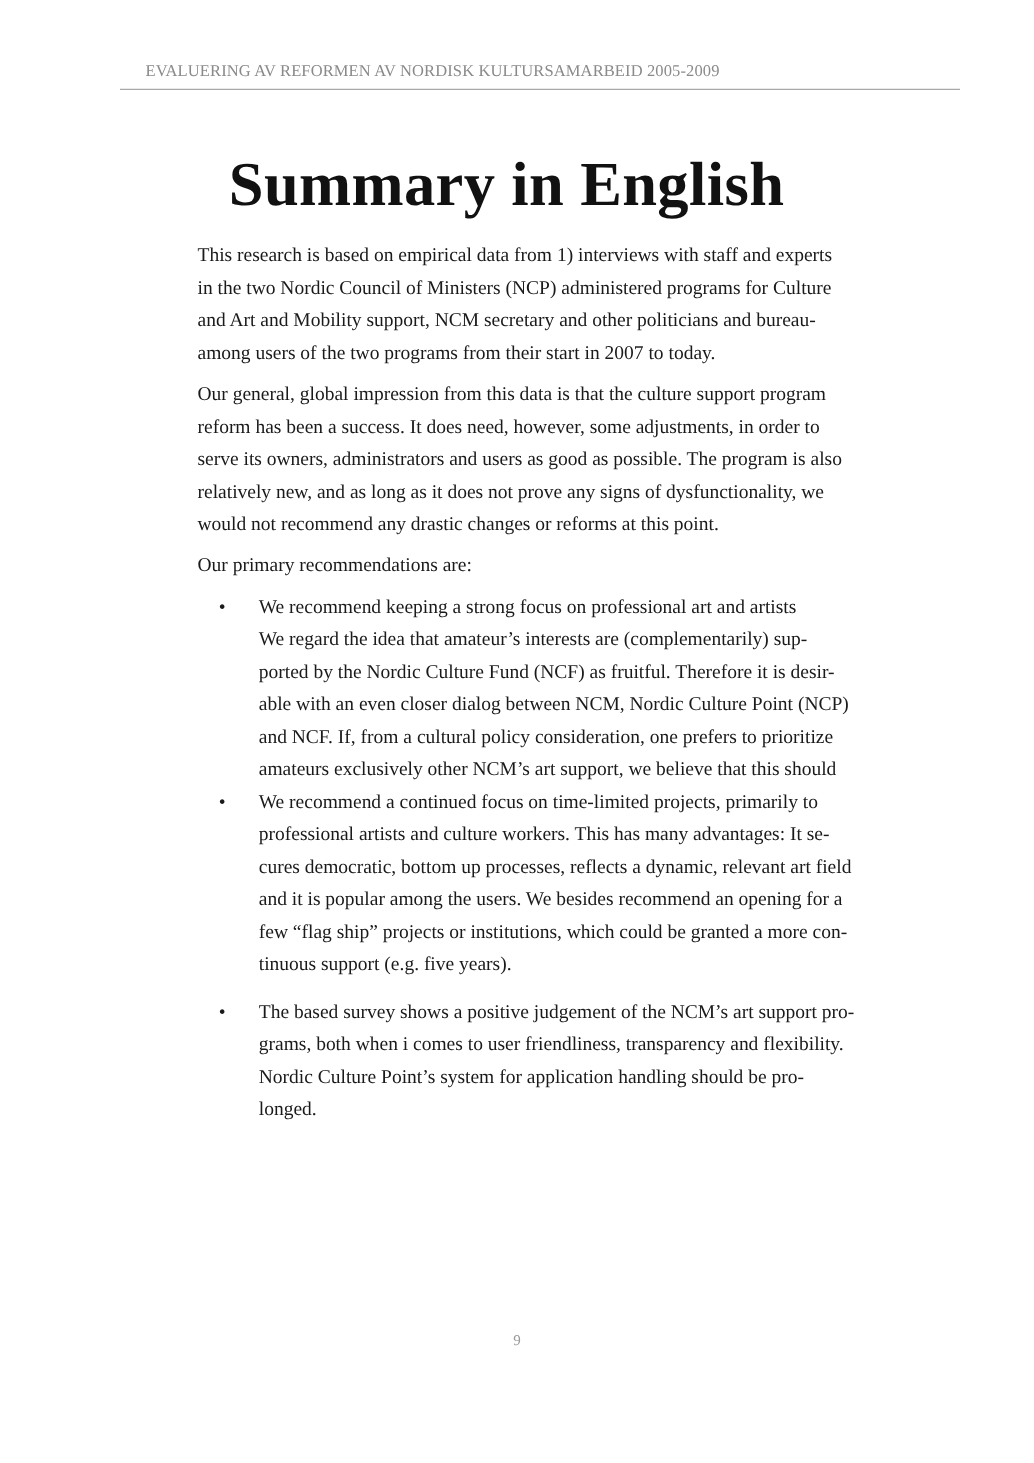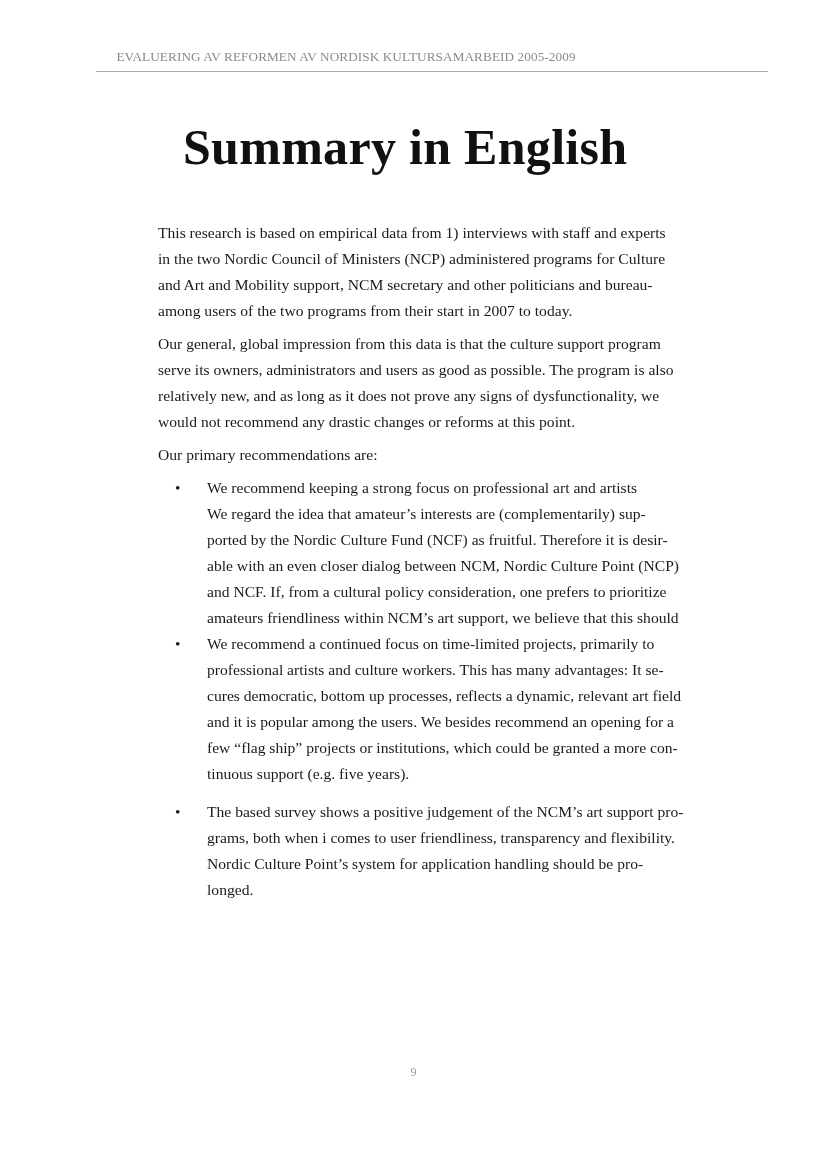--- a/index.html
+++ b/index.html
@@ -2,21 +2,21 @@
 <html><head>
   <meta charset="utf-8">
   <style>
     html, body { margin: 0; padding: 0; background: #ffffff; }
     body { width: 827px; height: 1170px; position: relative; overflow: hidden;
       font-family: "Liberation Serif", "DejaVu Serif", serif; color: #1a1a1a; }
     .running-header { position: absolute; top: 49px; left: 0; width: 692px; text-align: center;
       font-size: 13.2px; color: #8a8a8a; letter-spacing: 0.1px; }
     .header-rule { position: absolute; top: 71px; left: 96px; width: 672px; height: 0; border-top: 1.5px solid #a8a8a8; }
     .title { position: absolute; top: 118px; left: 183px; font-size: 50px; font-weight: bold; margin: 0; color: #111; letter-spacing: 0.3px; }
-    .body { position: absolute; top: 220px; left: 158px; width: 560px; font-size: 15.6px; line-height: 26px; }
+    .body { position: absolute; top: 192px; left: 158px; width: 560px; font-size: 15.6px; line-height: 26px; }
     .body p { margin: 0 0 7px 0; }
     .body .line { display: block; white-space: nowrap; }
     ul.recs { list-style: none; margin: 0; padding: 0; }
     ul.recs li { position: relative; padding-left: 49px; }
     ul.recs li .bullet { position: absolute; left: 17px; top: 0; }
     ul.recs li.spaced { margin-top: 12px; }
     .page-number { position: absolute; top: 1065px; left: 0; width: 827px; text-align: center; font-size: 12px; color: #9a9a9a; }
   </style>
 </head>
 <body>
@@ -28,37 +28,38 @@
 
 <div class="body">
   <p>
     <span class="line">This research is based on empirical data from 1) interviews with staff and experts</span>
     <span class="line">in the two Nordic Council of Ministers (NCP) administered programs for Culture</span>
     <span class="line">and Art and Mobility support, NCM secretary and other politicians and bureau-</span>
     <span class="line">among users of the two programs from their start in 2007 to today.</span>
   </p>
   <p>
     <span class="line">Our general, global impression from this data is that the culture support program</span>
+    <span class="line">reform has been a success. It does need, however, some adjustments, in order to</span>
     <span class="line">serve its owners, administrators and users as good as possible. The program is also</span>
     <span class="line">relatively new, and as long as it does not prove any signs of dysfunctionality, we</span>
     <span class="line">would not recommend any drastic changes or reforms at this point.</span>
   </p>
   <p>
     <span class="line">Our primary recommendations are:</span>
   </p>
 
   <ul class="recs">
     <li>
       <span class="bullet">•</span>
       <span class="line">We recommend keeping a strong focus on professional art and artists</span>
       <span class="line">We regard the idea that amateur’s interests are (complementarily) sup-</span>
       <span class="line">ported by the Nordic Culture Fund (NCF) as fruitful. Therefore it is desir-</span>
       <span class="line">able with an even closer dialog between NCM, Nordic Culture Point (NCP)</span>
       <span class="line">and NCF. If, from a cultural policy consideration, one prefers to prioritize</span>
-      <span class="line">amateurs friendliness within NCM’s art support, we believe that this should</span>
+      <span class="line">amateurs exclusively other NCM’s art support, we believe that this should</span>
     </li>
     <li>
       <span class="bullet">•</span>
       <span class="line">We recommend a continued focus on time-limited projects, primarily to</span>
       <span class="line">professional artists and culture workers. This has many advantages: It se-</span>
       <span class="line">cures democratic, bottom up processes, reflects a dynamic, relevant art field</span>
       <span class="line">and it is popular among the users. We besides recommend an opening for a</span>
       <span class="line">few “flag ship” projects or institutions, which could be granted a more con-</span>
       <span class="line">tinuous support (e.g. five years).</span>
     </li>

